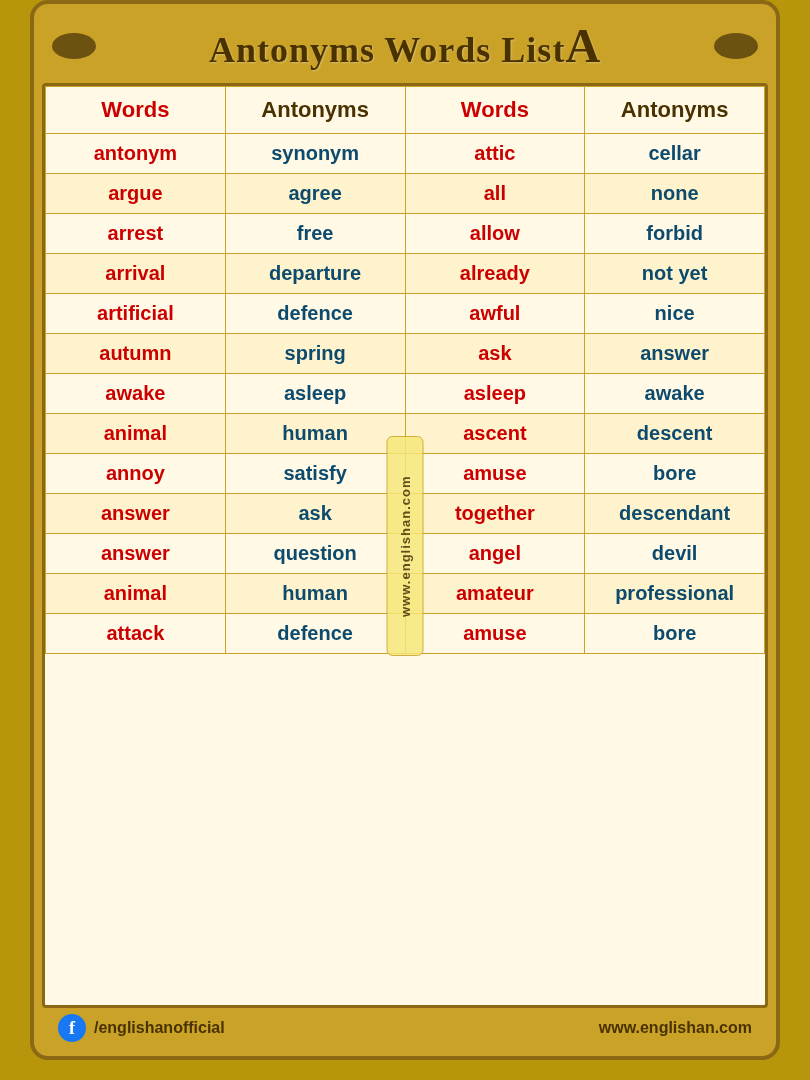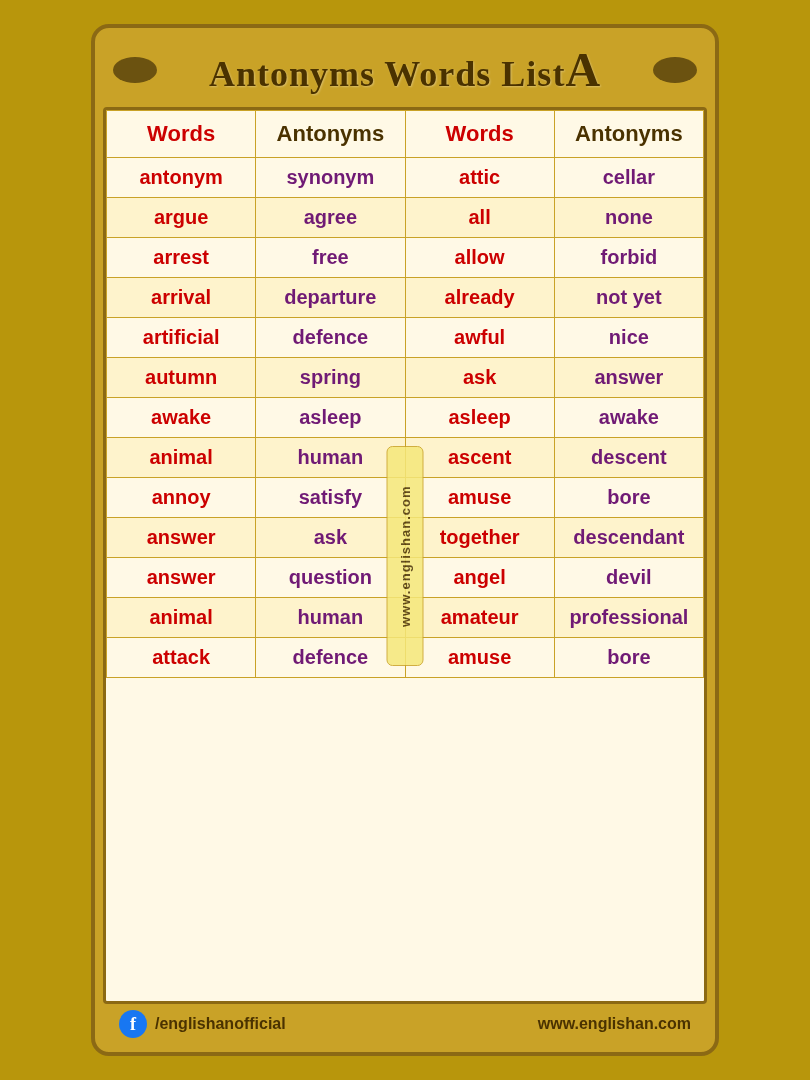--- a/index.html
+++ b/index.html
@@ -10,25 +10,25 @@
       background: #b8960c;
       display: flex;
       flex-direction: column;
       align-items: center;
       justify-content: flex-start;
       font-family: Arial, sans-serif;
       overflow: hidden;
     }
 
     .outer-container {
-      width: 628px;
+      width: 750px;
       height: 1060px;
       background: #c9a227;
       border-radius: 18px;
-      margin: 24px auto;
+      margin: 0 auto;
       display: flex;
       flex-direction: column;
       align-items: center;
       padding: 8px;
       border: 4px solid #8b6914;
     }
 
     .title-bar {
       width: 100%;
       background: #c9a227;
@@ -115,21 +115,21 @@
       font-size: 20px;
       font-weight: 700;
       border: 1.5px solid #c9a227;
     }
 
     tbody td.word-cell {
       color: #cc0000;
     }
 
     tbody td.antonym-cell {
-      color: #701a75;
+      color: #0c4a6e;
     }
 
     .watermark-container {
       position: absolute;
       left: 50%;
       top: 50%;
       transform: translate(-50%, -50%);
       z-index: 10;
       pointer-events: none;
     }

